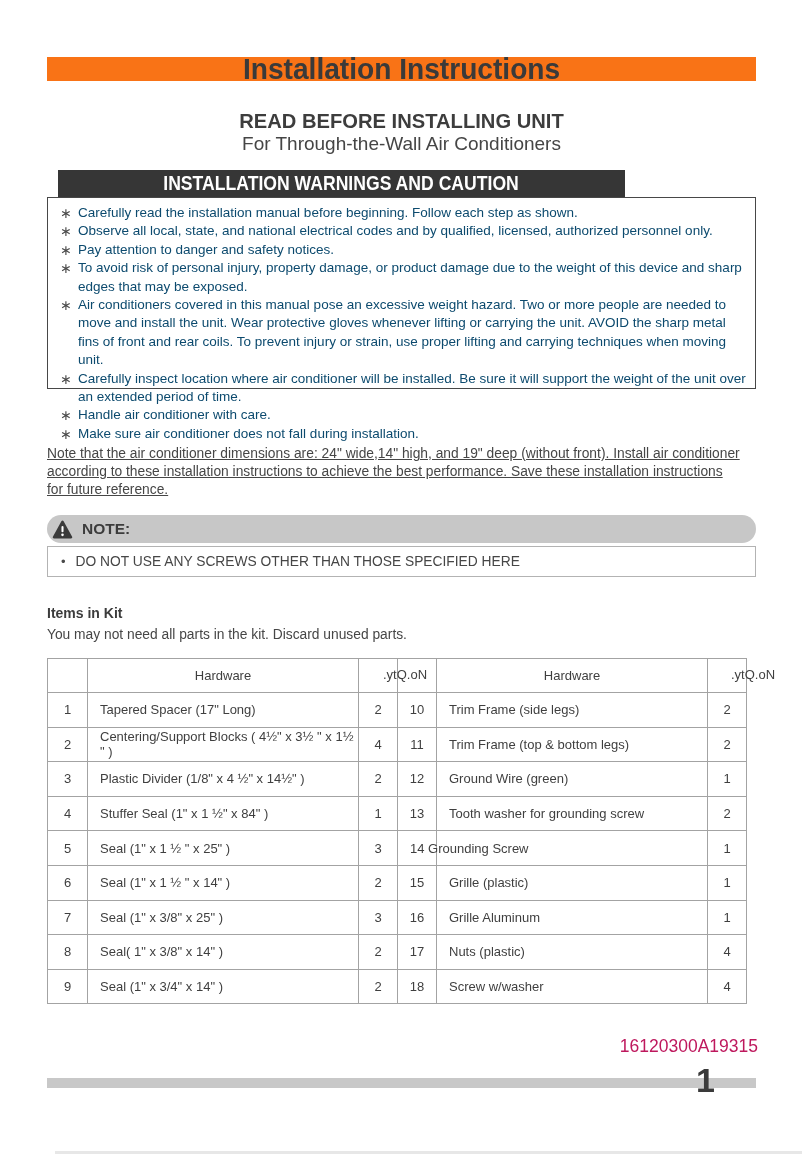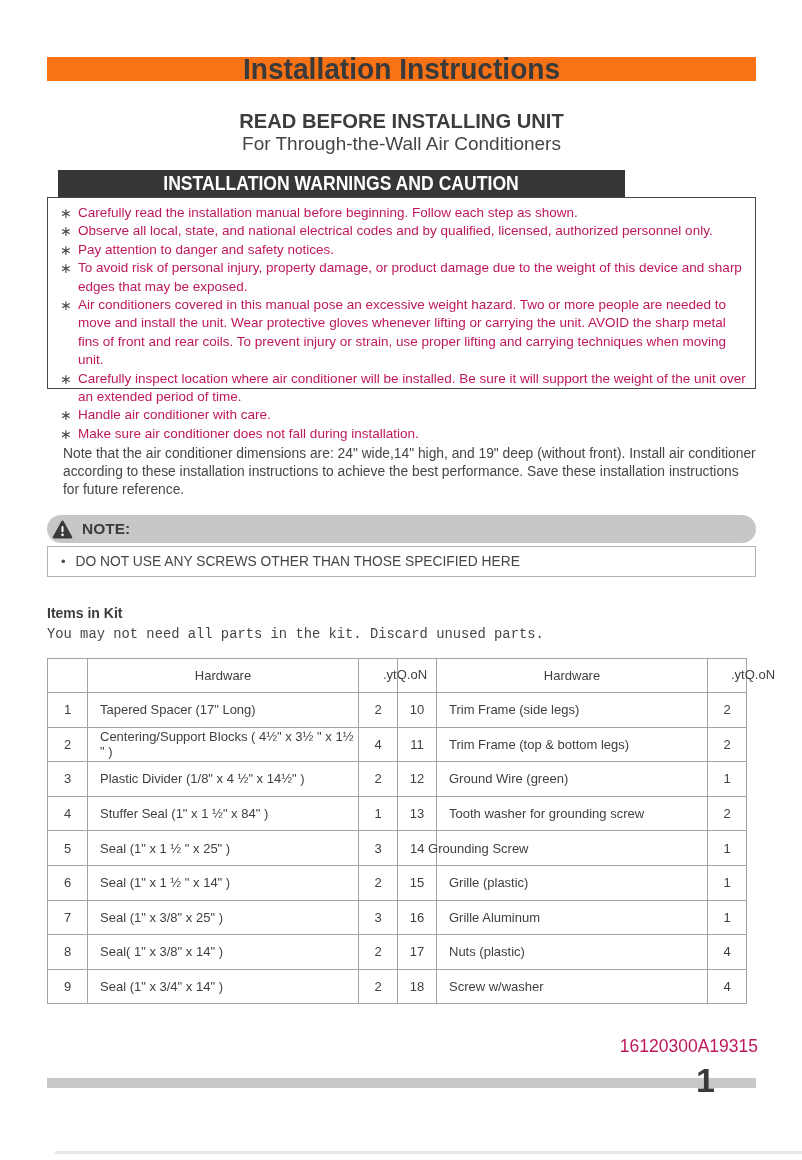--- a/index.html
+++ b/index.html
@@ -50,31 +50,31 @@
     left:47px; top:197px; width:709px; height:192px;
     border:1px solid #474747;
     padding:6px 8px 0 6px;
   }
   .warn-item { display:flex; }
   .warn-bullet {
     flex:0 0 24px; text-align:center;
     font-size:14px; color:#4a4a4a; line-height:18.4px;
   }
   .warn-text {
-    flex:1; font-size:13.5px; line-height:18.4px; color:#be185d;
+    flex:1; font-size:13.5px; line-height:18.4px; color:#0c4a6e;
   }
 
   
   #dtf-heading {
     left:47px; top:424px;
     font-size:15.5px; font-weight:700; color:#3c3c3c;
   }
   #dtf-body {
-    left:63px; top:445px; width:694px;
-    font-size:13.8px; line-height:18.2px; color:#464646;
+    left:47px; top:445px; width:694px;
+    font-size:13.8px; line-height:18.2px; color:#464646;text-decoration:underline;
   }
 
   
   #note-bar {
     left:47px; top:515px; width:709px; height:28px;
     background:#c7c7c7;
     display:flex; align-items:center; gap:9px;
     padding-left:5px;
     border-radius:14px;
   }
@@ -88,21 +88,21 @@
   #note-box .dot { font-size:13px; color:#4a4a4a; }
   #note-box .t { font-size:13.8px; color:#464646; }
 
   
   #kit-heading {
     left:47px; top:605px;
     font-size:14px; font-weight:700; color:#3c3c3c;
   }
   #kit-subtext {
     left:47px; top:627px;
-    font-size:13.8px; color:#464646;font-family:Liberation Mono, monospace;
+    font-size:13.8px; color:#464646;
   }
 
   #table-wrap { left:47px; top:658px; width:735px; }
   table#items-table {
     border-collapse:collapse; table-layout:fixed; width:699px;
   }
   #items-table td {
     border:1px solid #a3a3a3;
     height:34.6px;
     font-size:13px; color:#3f3f3f;

